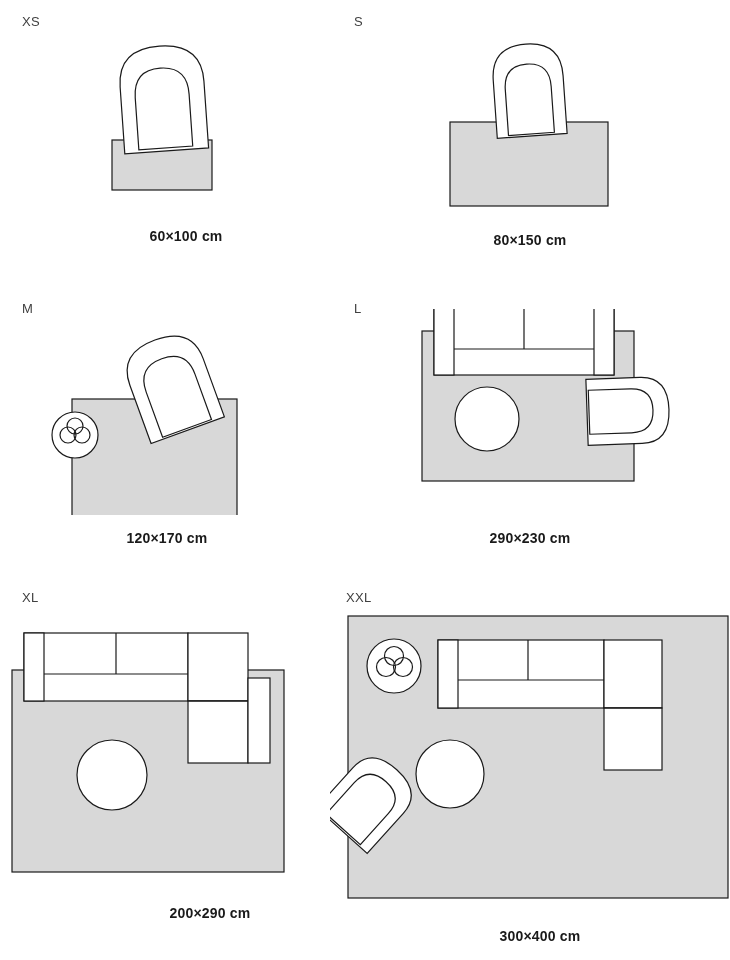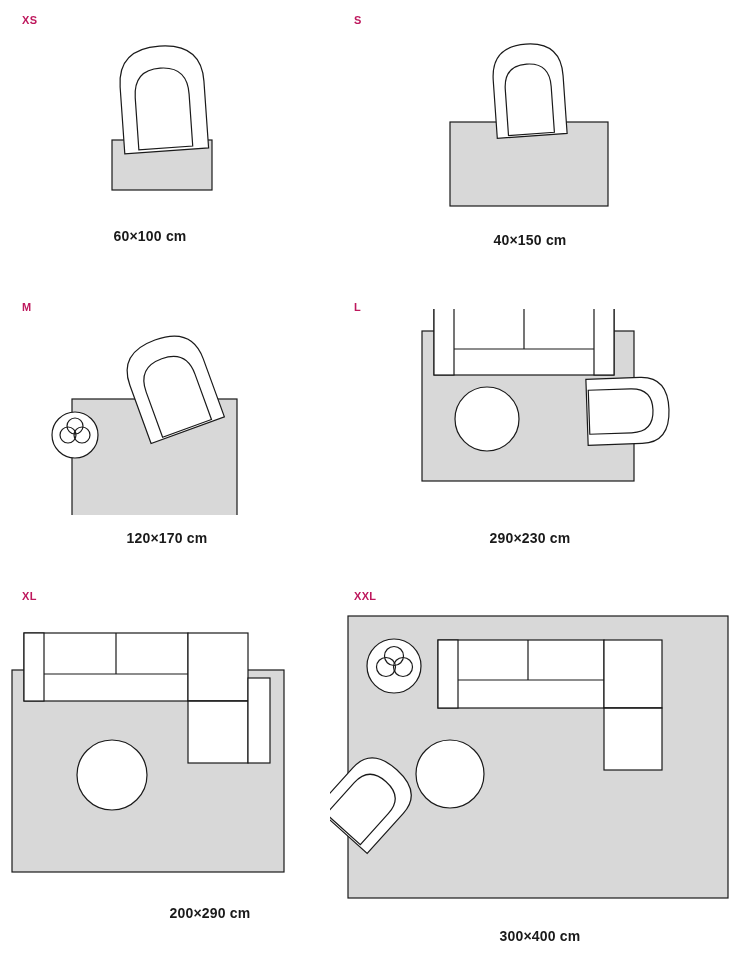--- a/index.html
+++ b/index.html
@@ -19,24 +19,24 @@
     position: relative;
     width: 730px;
     height: 960px;
   }
   .cell {
     position: absolute;
     box-sizing: border-box;
   }
   .size-label {
     position: absolute;
-    font-size: 11px;
-    font-weight: bold;
+    font-size: 13px;
+    font-weight: normal;
     letter-spacing: 0.3px;
-    color: #be185d;
+    color: #404040;
   }
   .dim-label {
     position: absolute;
     font-size: 14px;
     font-weight: bold;
     letter-spacing: 0.2px;
     color: #1a1a1a;
     text-align: center;
     white-space: nowrap;
   }
@@ -57,36 +57,36 @@
     <div class="scene" style="left:0;top:26px;">
       <svg width="300" height="180" viewBox="0 0 300 180">
 
         <rect x="112" y="114" width="100" height="50" fill="#d8d8d8" stroke="#1a1a1a" stroke-width="1.2"></rect>
 
         <path d="M121 125 L121 58 Q121 20 163 20 Q205 20 205 58 L205 125 Z" fill="#ffffff" stroke="#1a1a1a" stroke-width="1.2" transform="rotate(-4 163 72)"></path>
 
         <path d="M136 122 L136 70 Q136 42 163 42 Q190 42 190 70 L190 122 Z" fill="#ffffff" stroke="#1a1a1a" stroke-width="1.2" transform="rotate(-4 163 82)"></path>
       </svg>
     </div>
-    <div class="dim-label" style="left:0;top:228px;width:300px;">60×100 cm</div>
+    <div class="dim-label" style="left:0;top:228px;width:300px;padding-left:36px;">60×100 cm</div>
   </div>
 
   <div class="cell" style="left:330px;top:0;width:400px;height:265px;">
     <div class="size-label" style="left:24px;top:14px;">S</div>
     <div class="scene" style="left:0;top:26px;">
       <svg width="400" height="190" viewBox="0 0 400 190">
 
         <rect x="120" y="96" width="158" height="84" fill="#d8d8d8" stroke="#1a1a1a" stroke-width="1.2"></rect>
 
         <path d="M164 110 L164 52 Q164 18 199 18 Q234 18 234 52 L234 110 Z" fill="#ffffff" stroke="#1a1a1a" stroke-width="1.2" transform="rotate(-4 199 64)"></path>
 
         <path d="M176 108 L176 62 Q176 38 199 38 Q222 38 222 62 L222 108 Z" fill="#ffffff" stroke="#1a1a1a" stroke-width="1.2" transform="rotate(-4 199 73)"></path>
       </svg>
     </div>
-    <div class="dim-label" style="left:0;top:232px;width:400px;">40×150 cm</div>
+    <div class="dim-label" style="left:0;top:232px;width:400px;">80×150 cm</div>
   </div>
 
   <div class="cell" style="left:0;top:285px;width:330px;height:285px;">
     <div class="size-label" style="left:22px;top:16px;">M</div>
     <div class="scene" style="left:0;top:30px;">
       <svg width="330" height="200" viewBox="0 0 330 200">
 
         <rect x="72" y="84" width="165" height="122" fill="#d8d8d8" stroke="#1a1a1a" stroke-width="1.2"></rect>
 
         <g transform="rotate(-20 172 72)">
@@ -147,21 +147,21 @@
           <rect x="248" y="58" width="22" height="85" fill="#ffffff" stroke="#1a1a1a" stroke-width="1.2"></rect>
         </g>
 
         <circle cx="112" cy="155" r="35" fill="#ffffff" stroke="#1a1a1a" stroke-width="1.2"></circle>
       </svg>
     </div>
     <div class="dim-label" style="left:0;top:325px;width:332px;margin-left:44px;">200×290 cm</div>
   </div>
 
   <div class="cell" style="left:330px;top:580px;width:400px;height:380px;">
-    <div class="size-label" style="left:24px;top:10px;">XXL</div>
+    <div class="size-label" style="left:16px;top:10px;">XXL</div>
     <div class="scene" style="left:0;top:34px;">
       <svg width="400" height="300" viewBox="0 0 400 300">
 
         <rect x="18" y="2" width="380" height="282" fill="#d8d8d8" stroke="#1a1a1a" stroke-width="1.2"></rect>
 
         <circle cx="64" cy="52" r="27" fill="#ffffff" stroke="#1a1a1a" stroke-width="1.2"></circle>
         <circle cx="56" cy="53" r="9.5" fill="none" stroke="#1a1a1a" stroke-width="1.2"></circle>
         <circle cx="73" cy="53" r="9.5" fill="none" stroke="#1a1a1a" stroke-width="1.2"></circle>
         <circle cx="64" cy="42" r="9.5" fill="none" stroke="#1a1a1a" stroke-width="1.2"></circle>
 

